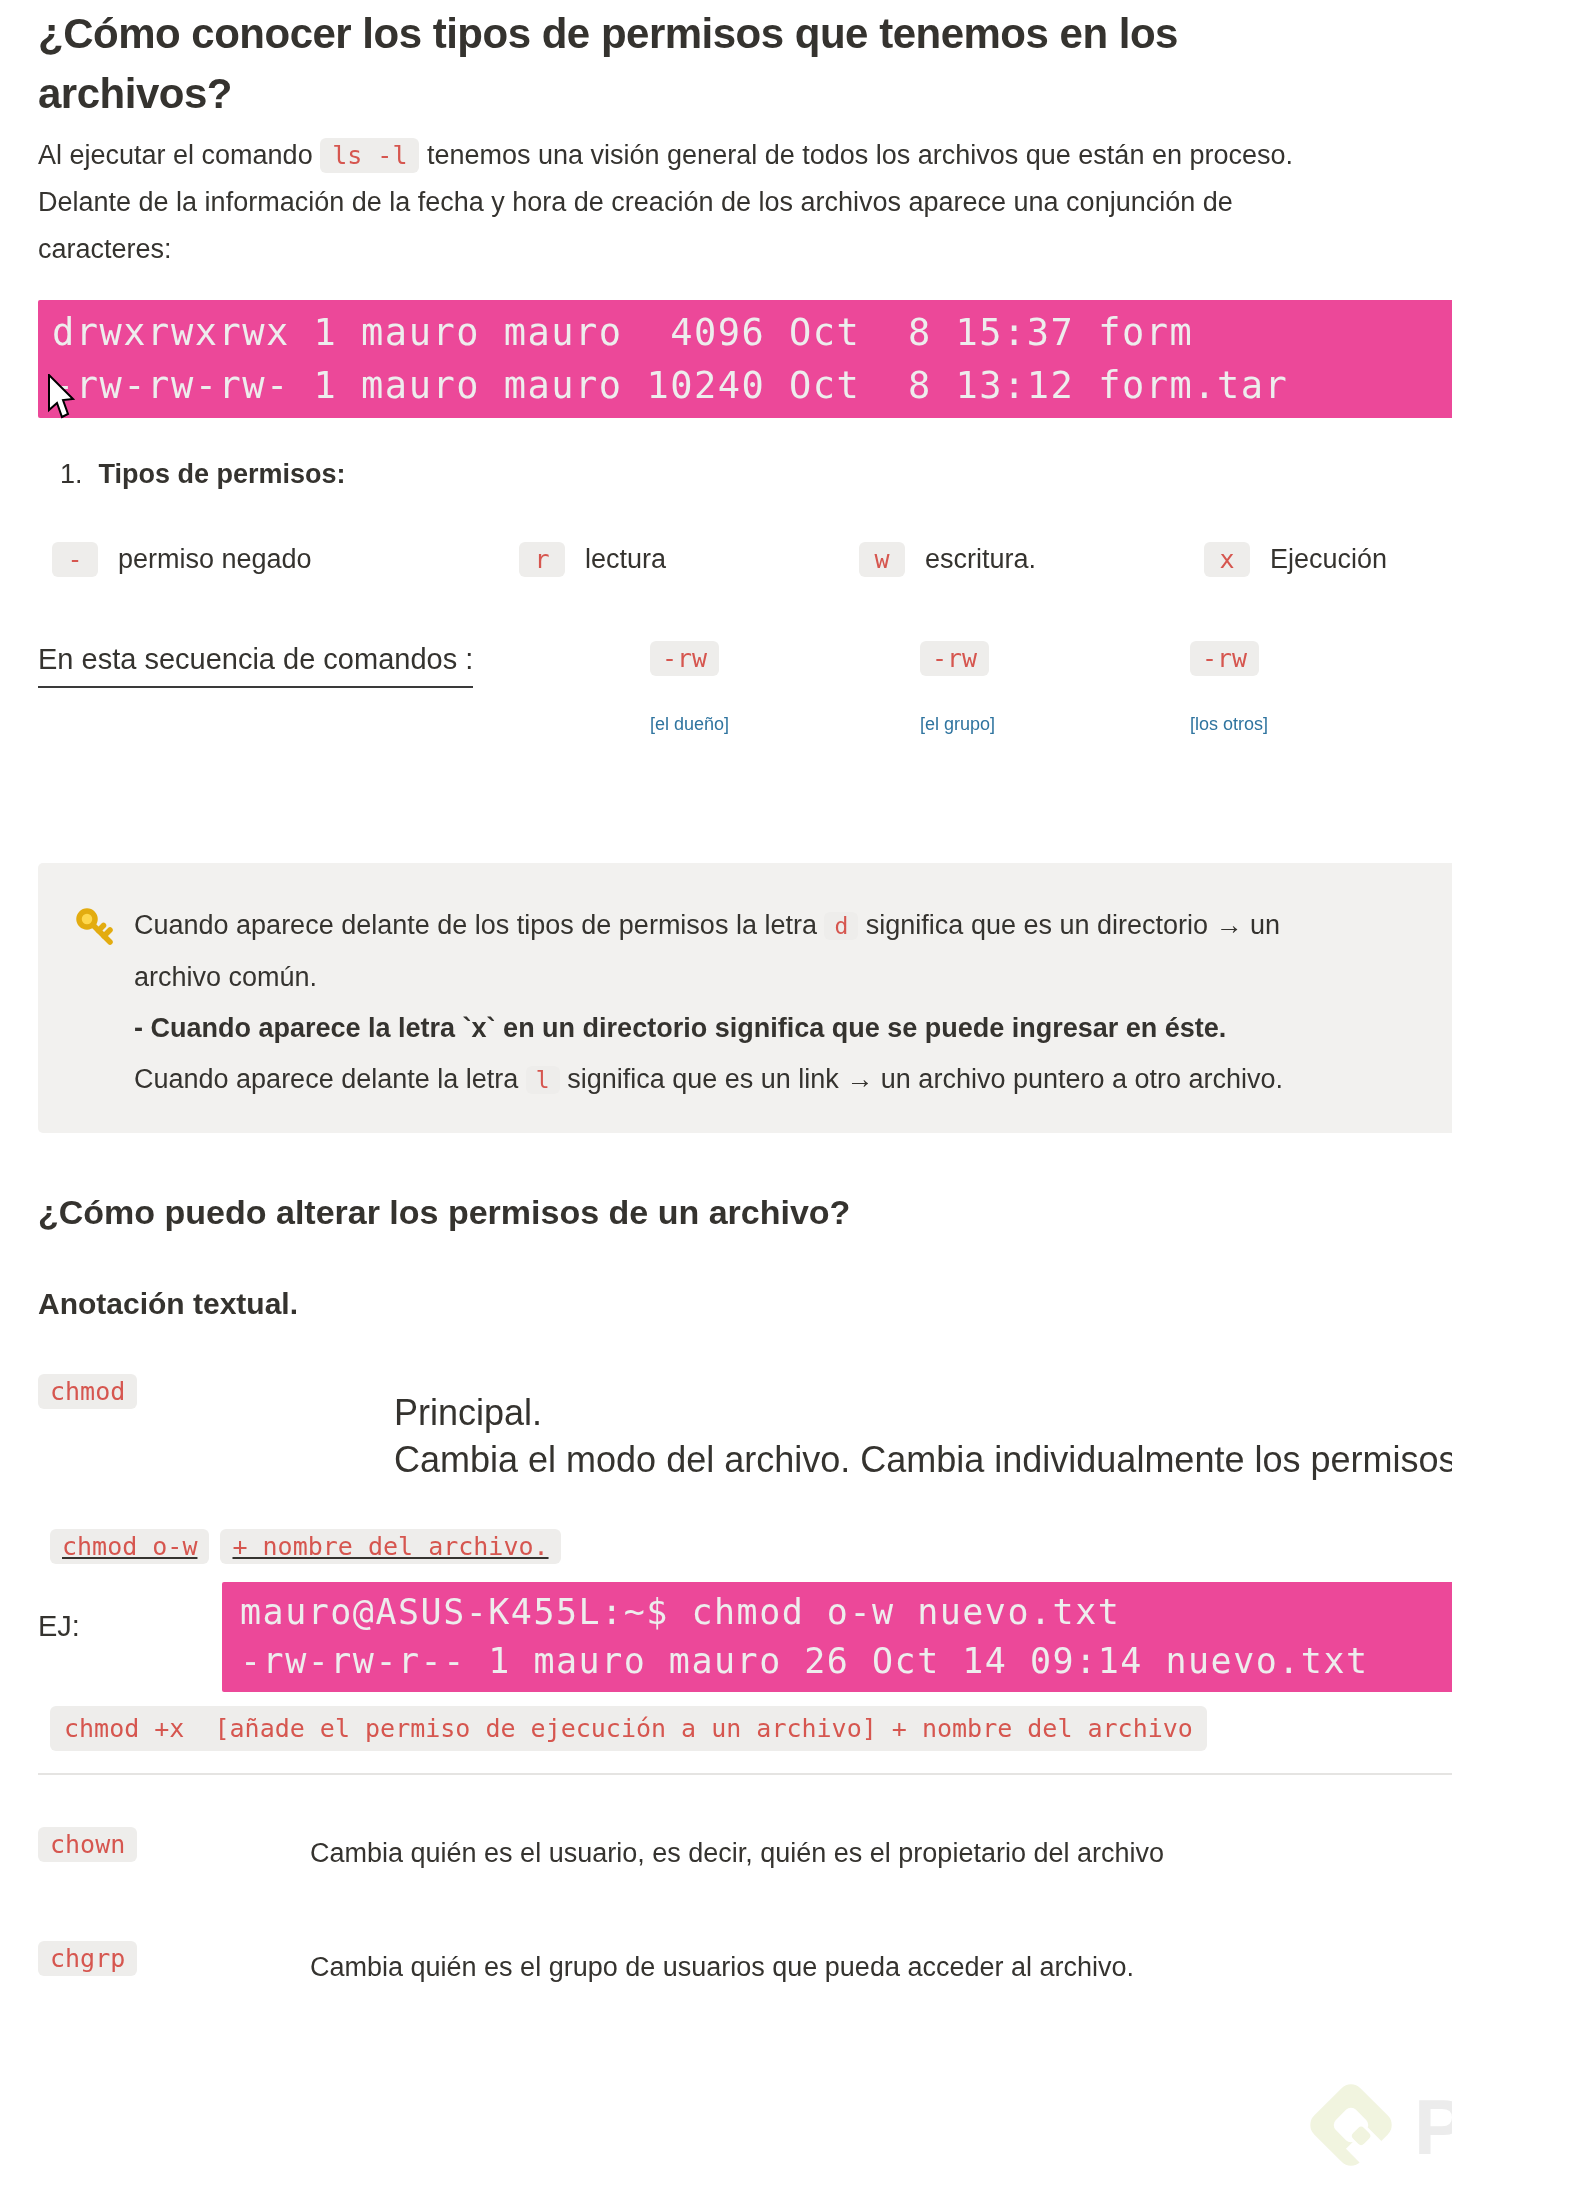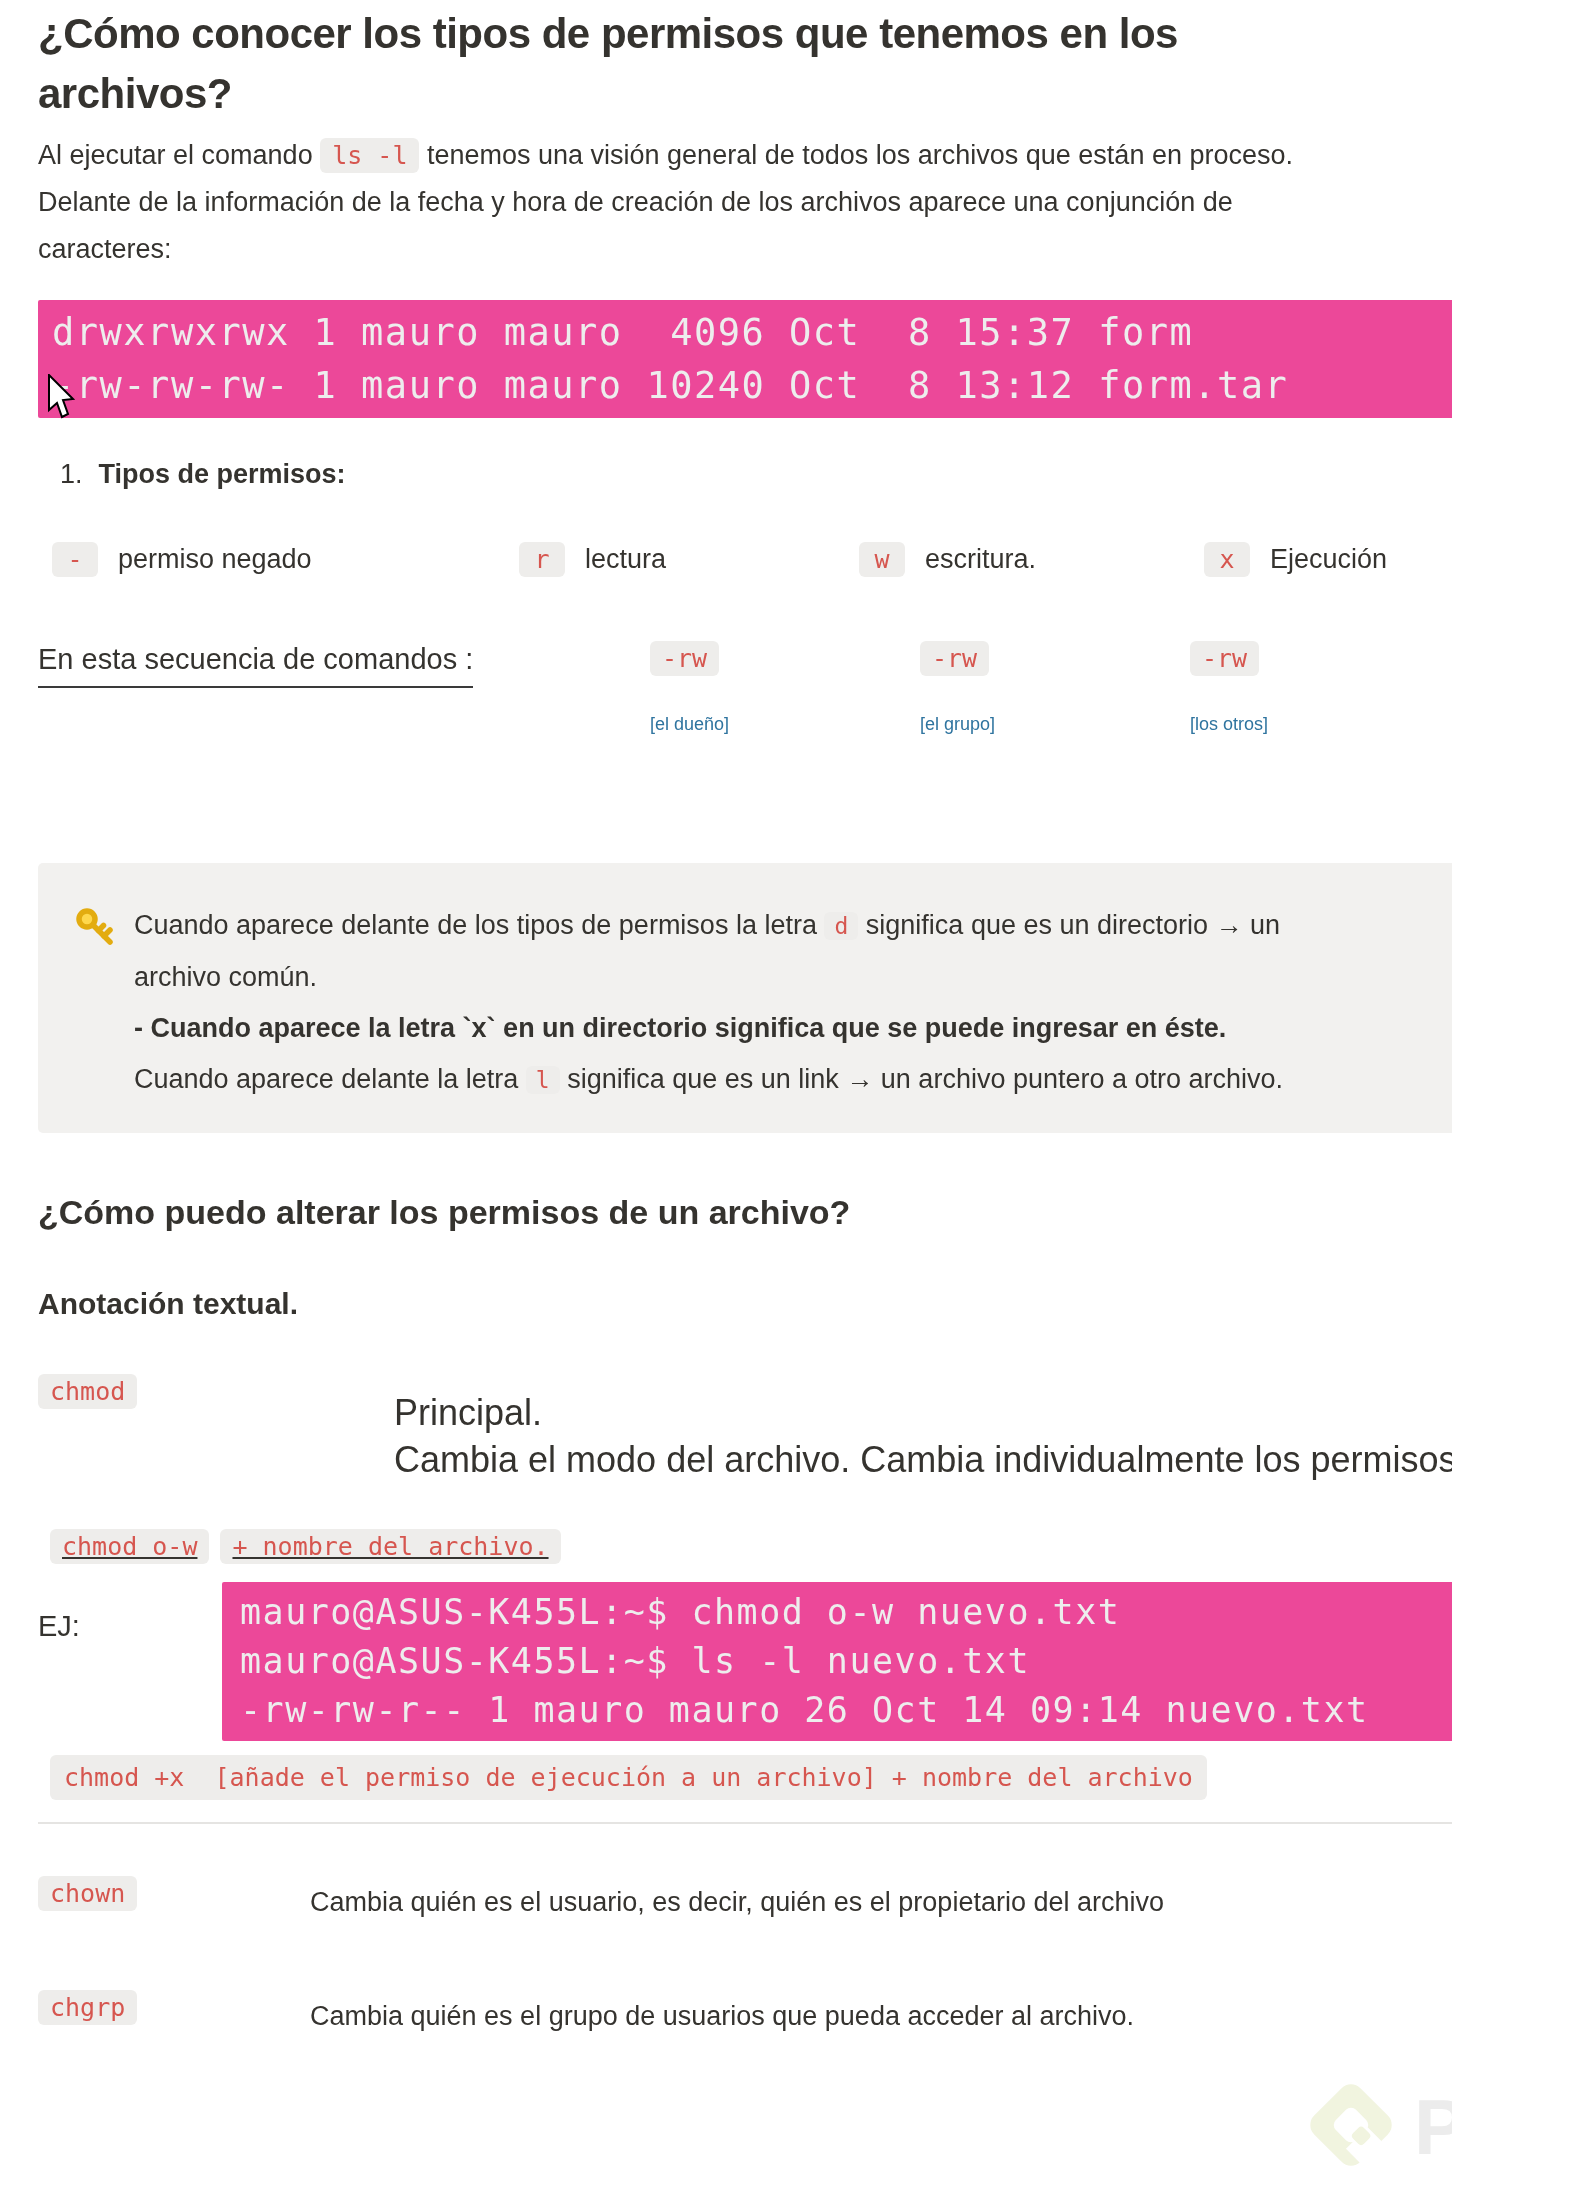--- a/index.html
+++ b/index.html
@@ -172,21 +172,20 @@
 
     <div class="badge-row">
       <span class="code">chmod o-w</span>
       <span class="code">+ nombre del archivo.</span>
     </div>
 
     <div class="ej-row">
       <div class="ej-label">EJ:</div>
       <div class="terminal terminal2">
         <div class="tline">mauro@ASUS-K455L:~$ chmod o-w nuevo.txt</div>
-        <div class="tline">mauro@ASUS-K455L:~$ ls -l nuevo.txt</div>
         <div class="tline">-rw-rw-r-- 1 mauro mauro 26 Oct 14 09:14 nuevo.txt</div>
       </div>
     </div>
 
     <div class="chmod-x">
       <span class="code">chmod +x  [añade el permiso de ejecución a un archivo] + nombre del archivo</span>
     </div>
 
     <div class="divider"></div>
 

